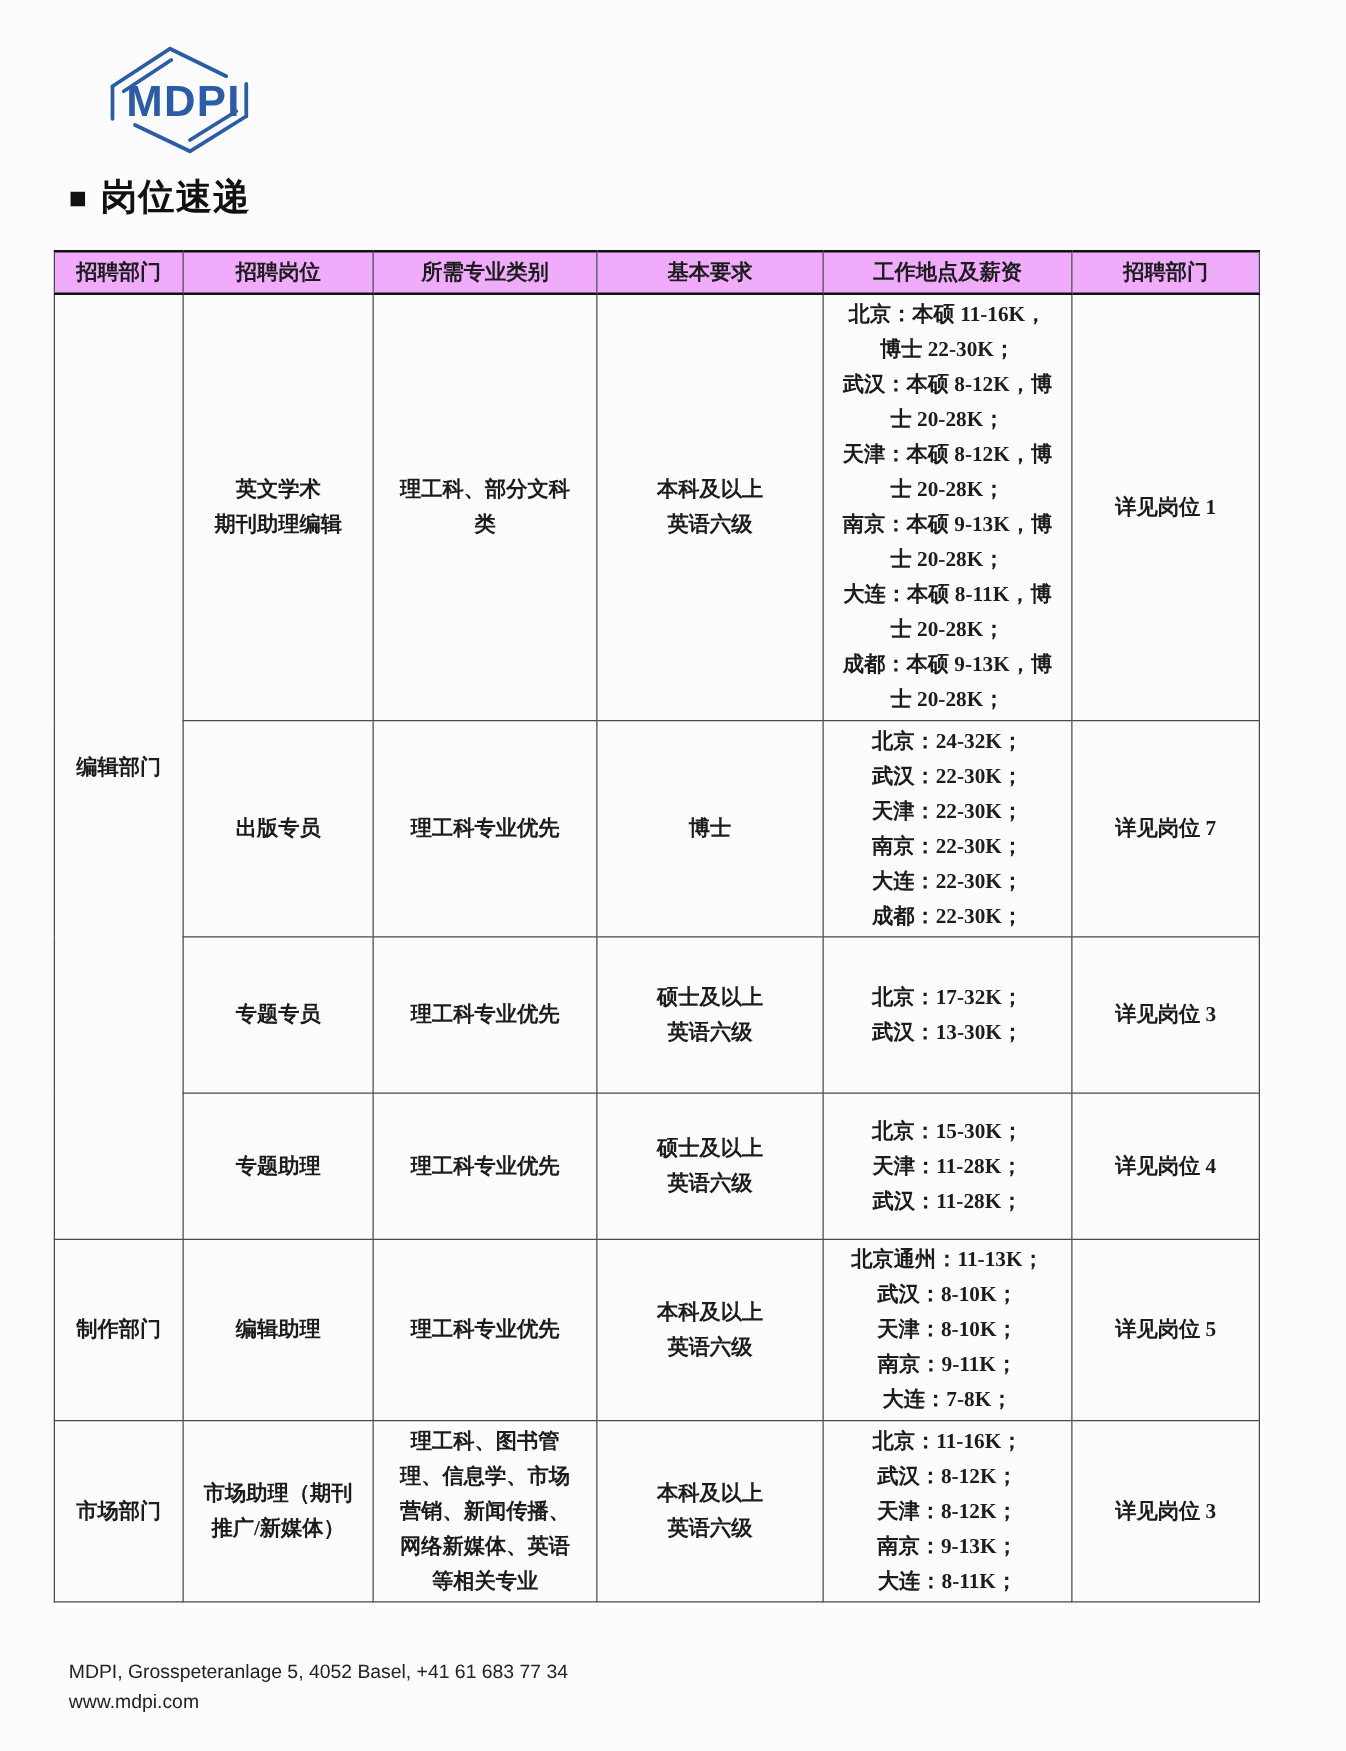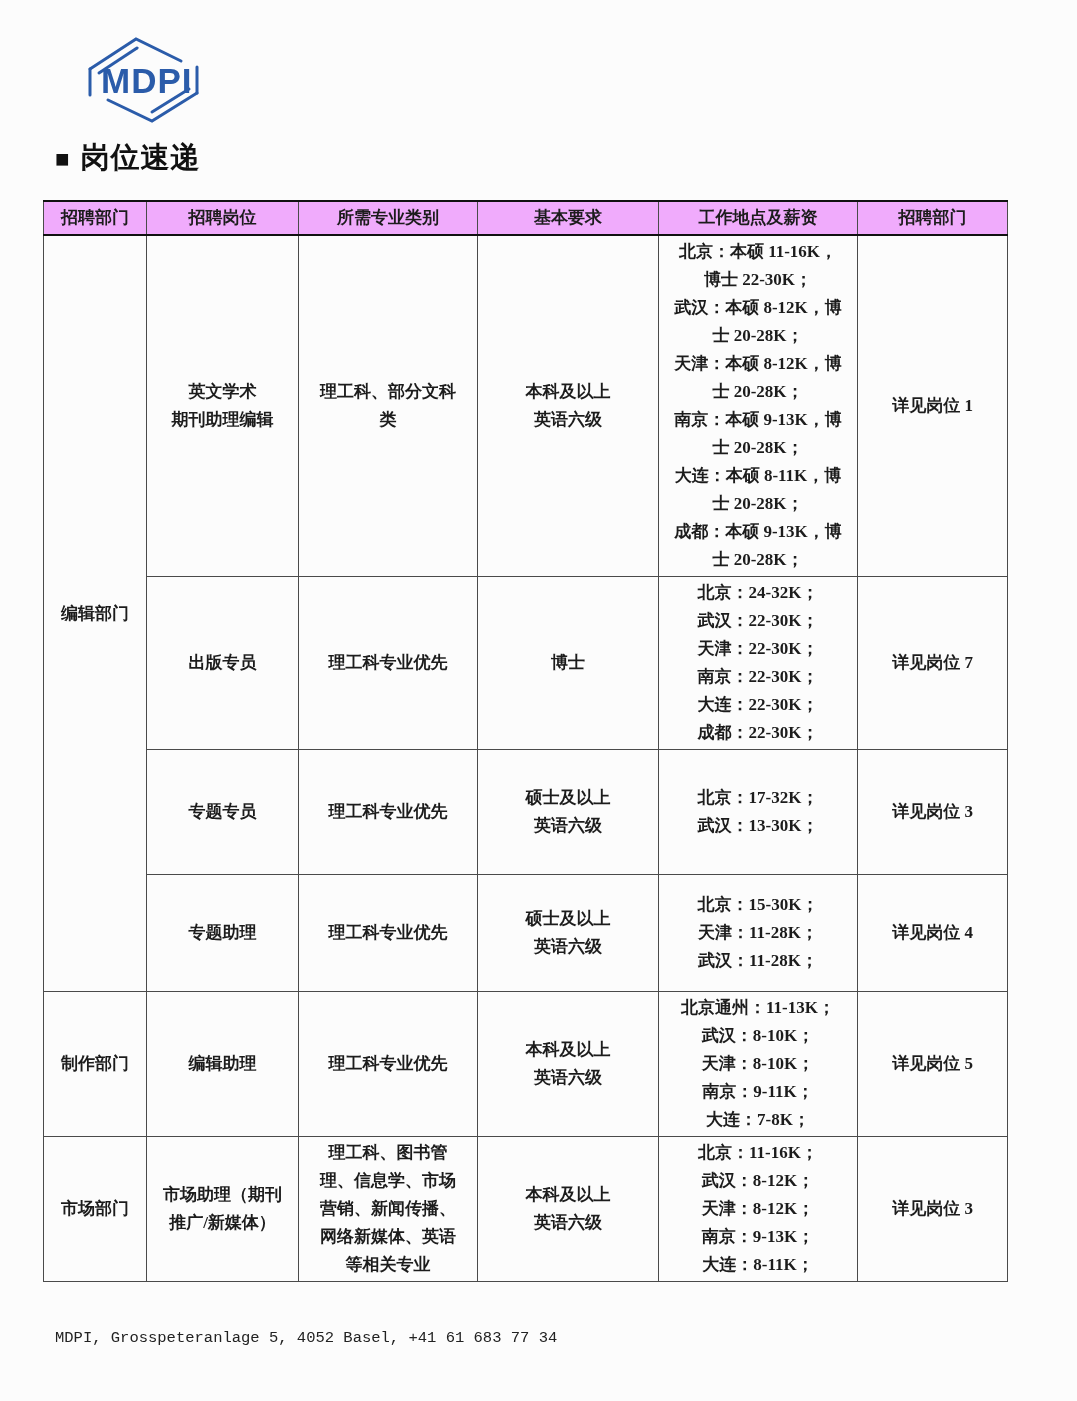--- a/index.html
+++ b/index.html
@@ -50,21 +50,21 @@
   td.dept{font-weight:bold;}
   tr.r1{height:333px;}
   tr.r2{height:168px;}
   tr.r3{height:125px;}
   tr.r4{height:117px;}
   tr.r5{height:140px;}
   tr.r6{height:140px;}
   
   .footer{
     position:absolute;left:55px;top:1326px;
-    font-family:Liberation Mono, monospace;
+    font-family:Liberation Sans, sans-serif;
     font-size:15.5px;color:#222;line-height:24px;
   }
 </style>
 </head>
 <body>
 
 <div class="logo">
   <svg width="150" height="100" viewBox="0 0 150 100">
     <g stroke="#2b5caa" stroke-width="3" fill="none" stroke-linecap="round">
       <path d="M22,41 L68,11 L113,33"></path>
@@ -185,13 +185,14 @@
 天津：8-12K；
 南京：9-13K；
 大连：8-11K；</td>
       <td>详见岗位 3</td>
     </tr>
   </tbody>
 </table>
 
 <div class="footer">
   <div>MDPI, Grosspeteranlage 5, 4052 Basel, +41 61 683 77 34</div>
+  <div>www.mdpi.com</div>
 </div>
 
 </body></html>

